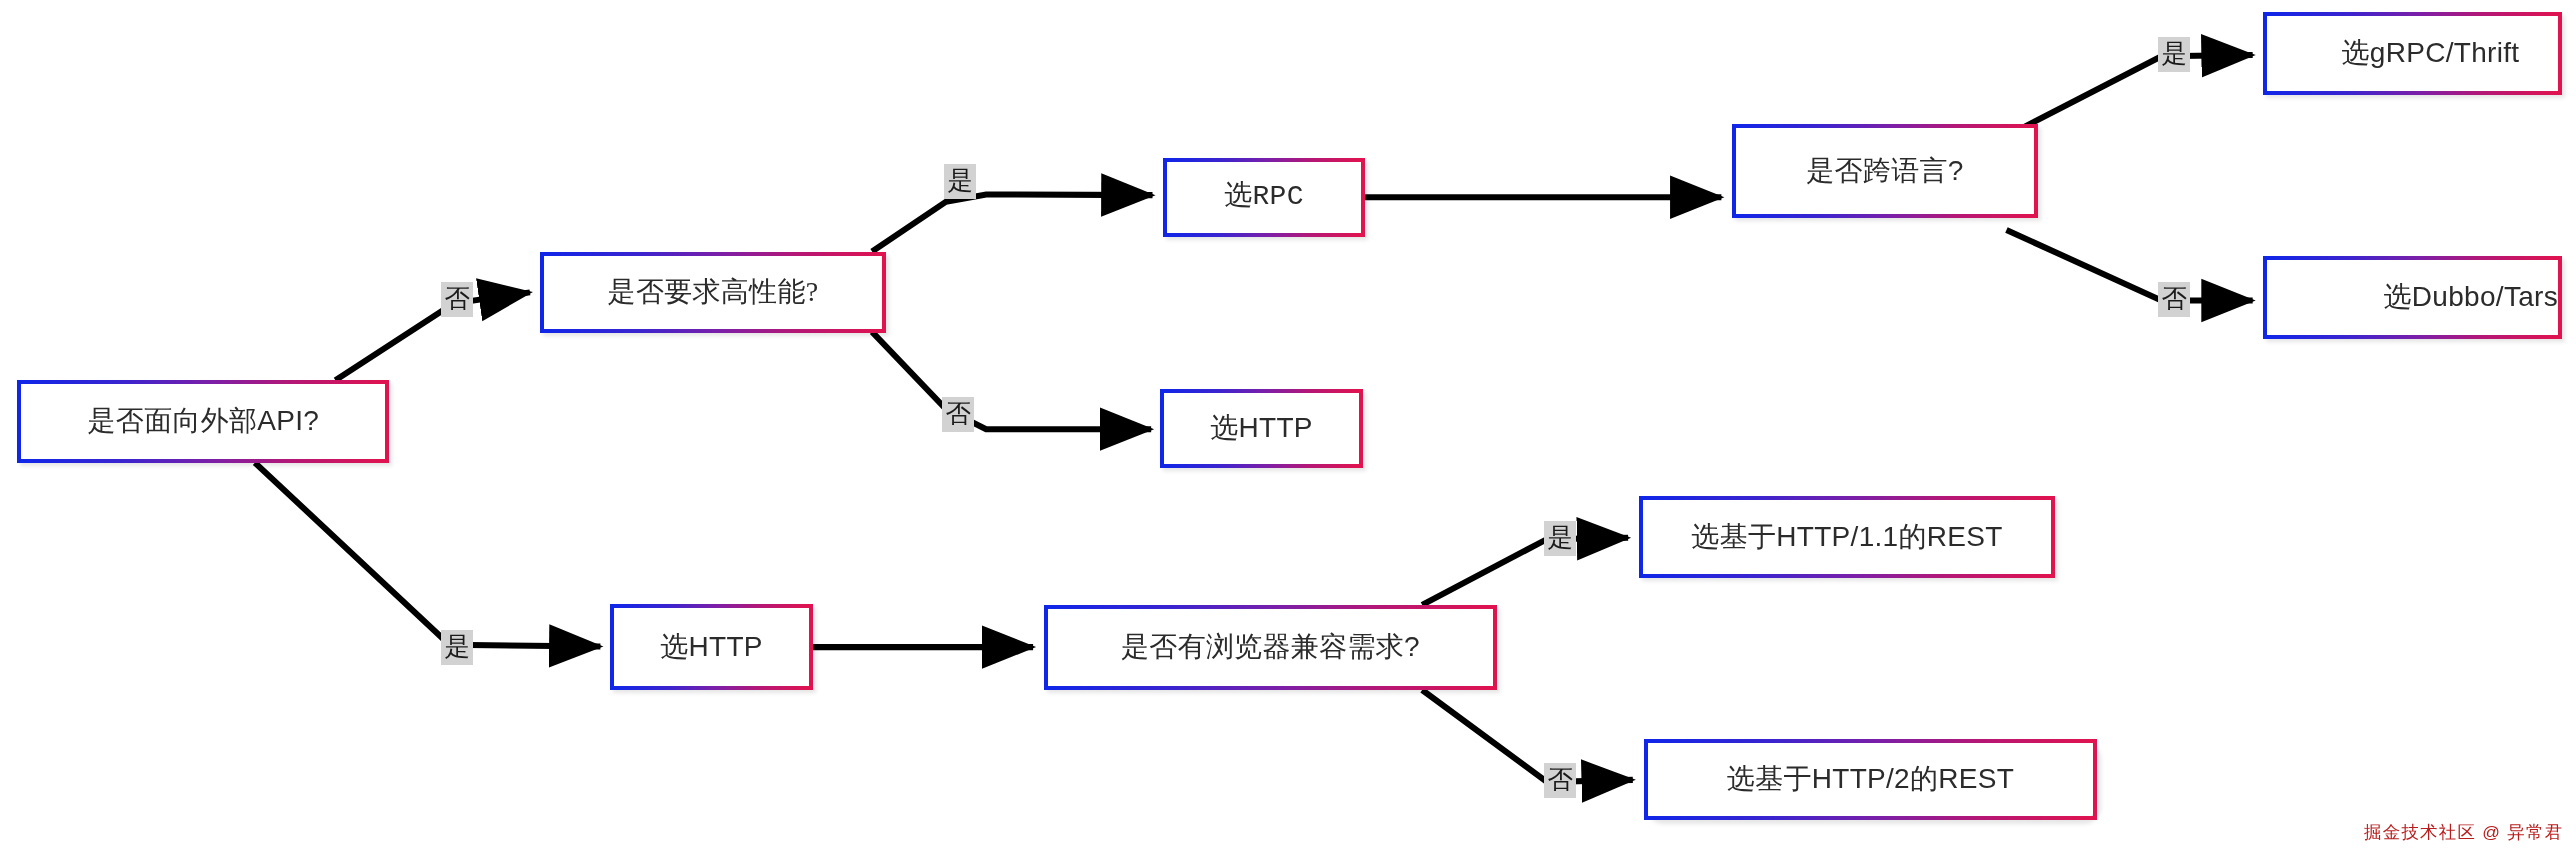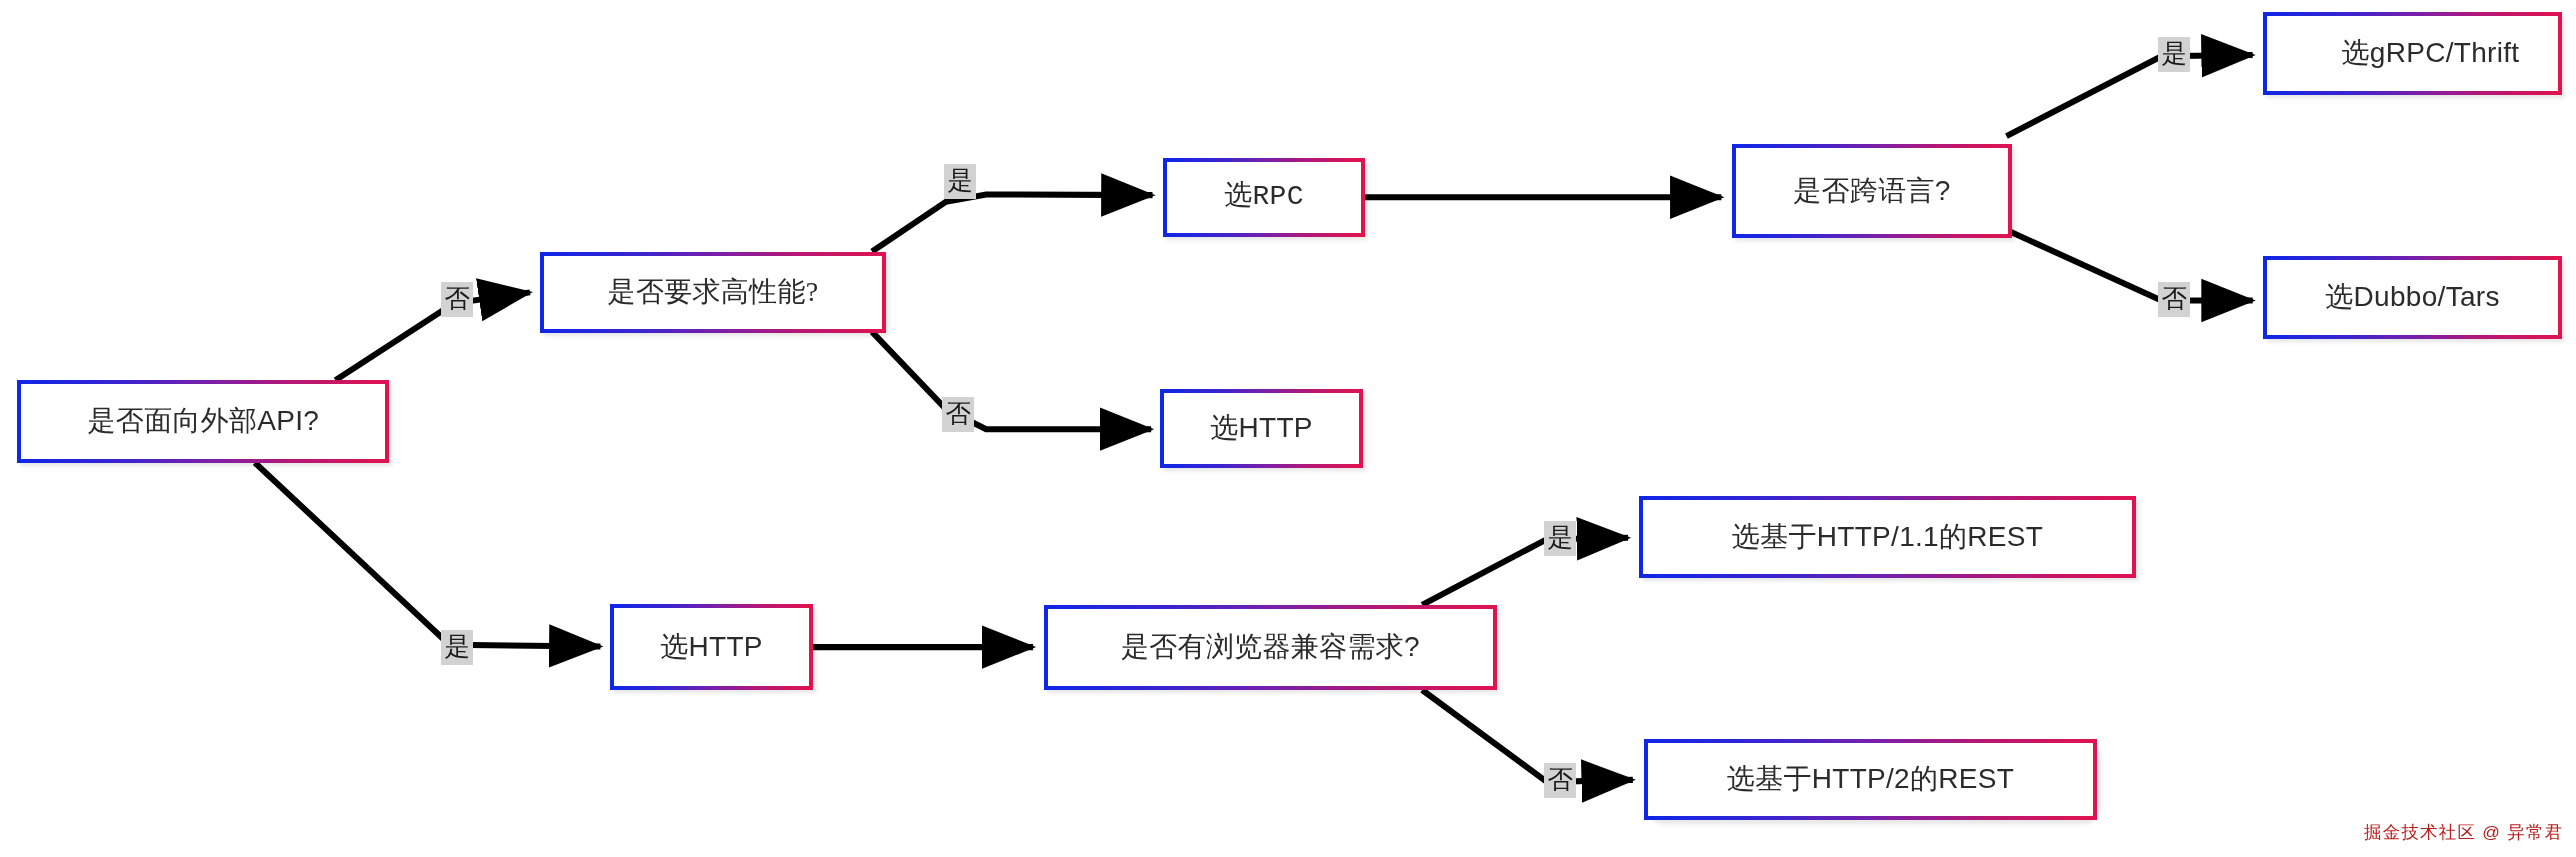--- a/index.html
+++ b/index.html
@@ -105,41 +105,41 @@
   </div>
 
   <div class="node" style="left:1163px; top:158px; width:202px; height:79px;font-family:Liberation Mono, monospace;">
     <span class="node-label">选RPC</span>
   </div>
 
   <div class="node" style="left:1160px; top:389px; width:203px; height:79px;">
     <span class="node-label">选HTTP</span>
   </div>
 
-  <div class="node" style="left:1732px; top:144px; width:280px; height:94px;">
+  <div class="node" style="left:1732px; top:124px; width:306px; height:94px;">
     <span class="node-label">是否跨语言?</span>
   </div>
 
   <div class="node" style="left:2263px; top:12px; width:299px; height:83px;padding-left:36px;">
     <span class="node-label">选gRPC/Thrift</span>
   </div>
 
-  <div class="node" style="left:2263px; top:256px; width:299px; height:83px;">
+  <div class="node" style="left:2263px; top:256px; width:299px; height:83px;justify-content:flex-end;">
     <span class="node-label">选Dubbo/Tars</span>
   </div>
 
   <div class="node" style="left:610px; top:604px; width:203px; height:86px;">
     <span class="node-label">选HTTP</span>
   </div>
 
   <div class="node" style="left:1044px; top:605px; width:453px; height:85px;">
     <span class="node-label">是否有浏览器兼容需求?</span>
   </div>
 
-  <div class="node" style="left:1639px; top:496px; width:497px; height:82px;">
+  <div class="node" style="left:1639px; top:496px; width:416px; height:82px;">
     <span class="node-label">选基于HTTP/1.1的REST</span>
   </div>
 
   <div class="node" style="left:1644px; top:739px; width:453px; height:81px;border-radius:17px;">
     <span class="node-label">选基于HTTP/2的REST</span>
   </div>
 
   <div class="edge-label" style="left:441px; top:282px;">否</div>
 
   <div class="edge-label" style="left:944px; top:164px;">是</div>

